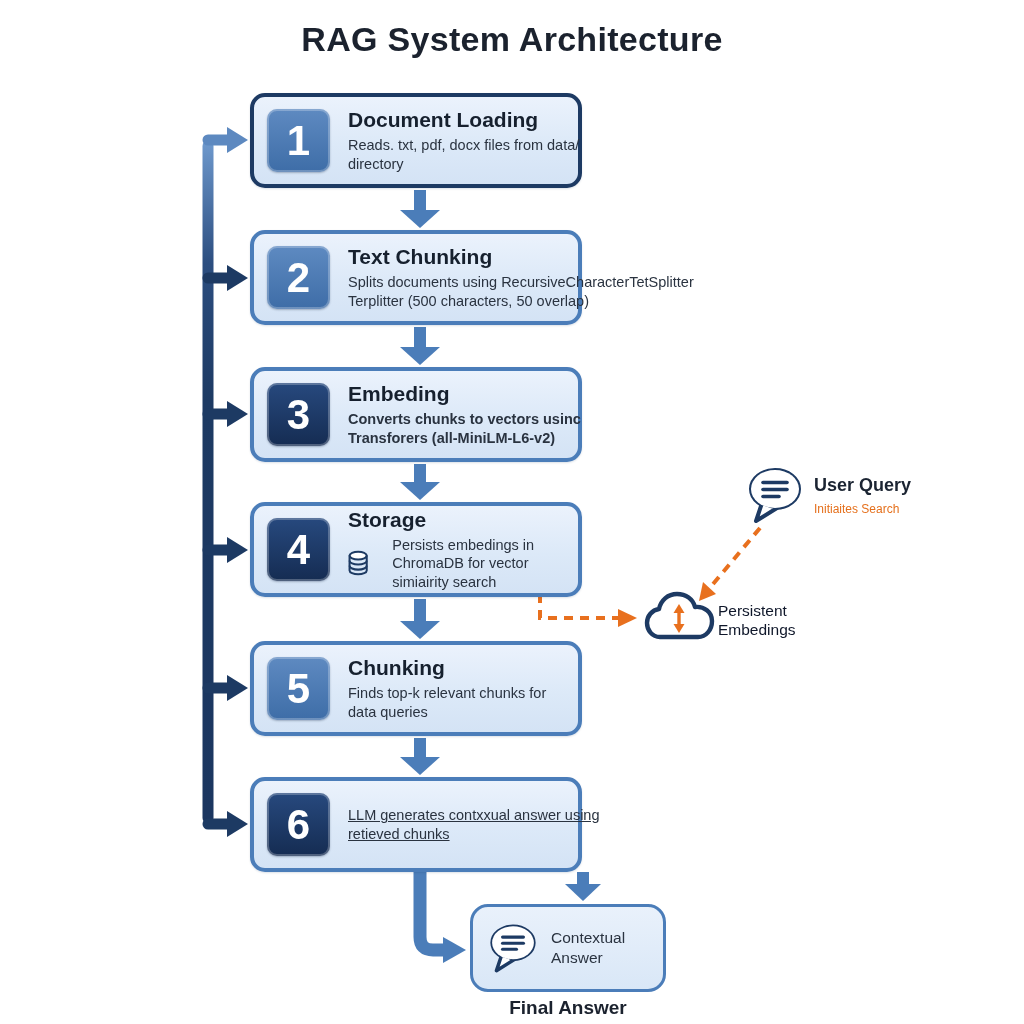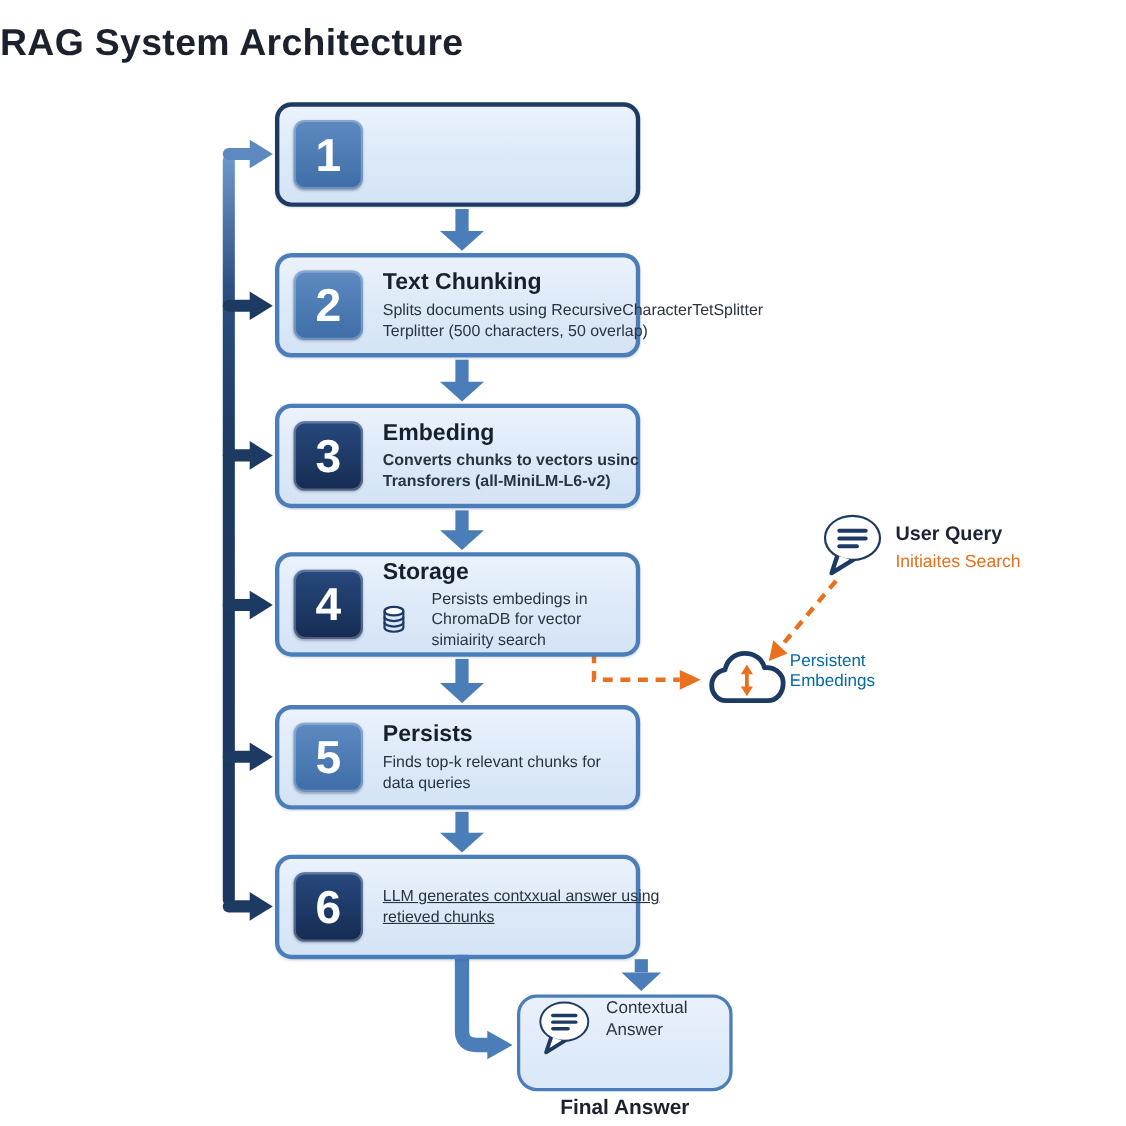--- a/index.html
+++ b/index.html
@@ -2,21 +2,21 @@
 <html><head>
 <meta charset="utf-8">
 <style>
   html,body{margin:0;padding:0;}
   body{
     width:1024px;height:1024px;background:#ffffff;position:relative;overflow:hidden;
     font-family:"Liberation Sans", sans-serif;
   }
   .canvas{position:absolute;inset:0;}
   .title{
-    position:absolute;left:0;right:0;top:20px;margin:0;
+    position:absolute;left:0;right:0;top:20px;margin:0;text-align:center;
     font-size:34px;font-weight:bold;color:#1b222e;letter-spacing:.3px;
   }
   .connector-layer{position:absolute;left:0;top:0;width:1024px;height:1024px;pointer-events:none;}
 
   
   .step{
     position:absolute;left:250px;width:332px;height:95px;box-sizing:border-box;
     border:4px solid #4b7db9;border-radius:15px;
     background:linear-gradient(180deg,#ebf2fc 0%,#dce9f8 55%,#d4e3f5 100%);
     display:flex;align-items:center;
@@ -44,31 +44,31 @@
   .step-3 .step-desc{width:246px;font-weight:bold;}
   .step-4 .desc-row{display:flex;align-items:center;gap:24px;}
   .step-4 .step-desc{width:238px;}
   .step-5 .step-desc{width:226px;}
   .step-6 .step-desc{width:268px;text-decoration:underline;}
 
   
   .user-query{position:absolute;left:746px;top:464px;}
   .uq-icon{position:absolute;left:0;top:0;}
   .uq-title{position:absolute;left:68px;top:11px;font-size:18px;font-weight:bold;color:#1b2432;white-space:nowrap;}
-  .uq-sub{position:absolute;left:68px;top:38px;font-size:16px;color:#e5701c;white-space:nowrap;}
+  .uq-sub{position:absolute;left:68px;top:38px;font-size:12px;color:#e5701c;white-space:nowrap;}
 
   .cloud-block{position:absolute;left:644px;top:588px;}
   .cloud-icon{position:absolute;left:0;top:0;}
-  .cloud-label{position:absolute;left:74px;top:4px;width:92px;font-size:15.5px;line-height:1.2;color:#0369a1;}
+  .cloud-label{position:absolute;left:74px;top:14px;width:92px;font-size:15.5px;line-height:1.2;color:#0f172a;}
 
   .answer-box{
     position:absolute;left:470px;top:904px;width:196px;height:88px;box-sizing:border-box;
     border:3.5px solid #4b7db9;border-radius:18px;
     background:linear-gradient(180deg,#e9f1fb 0%,#d9e7f7 100%);
-    display:flex;align-items:flex-start;
+    display:flex;align-items:center;
   }
   .ab-icon{margin-left:14px;flex:0 0 auto;}
   .ab-label{margin-left:12px;font-size:15.5px;line-height:1.3;color:#2a3340;width:84px;}
   .final-caption{
     position:absolute;left:470px;top:997px;width:196px;text-align:center;
     font-size:19px;font-weight:bold;color:#1b222e;
   }
 </style>
 </head>
 <body>
@@ -139,20 +139,24 @@
     </g>
 
     <g>
       <path d="M760,528 L708,590" fill="none" stroke="#e8701e" stroke-width="4" stroke-dasharray="9 7"></path>
       <polygon points="699,601 716,594 703,582" fill="#e8701e"></polygon>
     </g>
   </svg>
 
   <div class="step step-1">
     <div class="badge badge-mid">1</div>
+    <div class="step-text">
+      <div class="step-title">Document Loading</div>
+      <div class="step-desc">Reads. txt, pdf, docx files from data/ directory</div>
+    </div>
   </div>
 
   <div class="step step-2">
     <div class="badge badge-mid">2</div>
     <div class="step-text">
       <div class="step-title">Text Chunking</div>
       <div class="step-desc">Splits documents using RecursiveCharacterTetSplitter Terplitter (500 characters, 50 overlap)</div>
     </div>
   </div>
 
@@ -176,21 +180,21 @@
           <path d="M2,19.5 A11,5 0 0 0 24,19.5" fill="none" stroke="#1d3a63" stroke-width="2.6"></path>
         </svg>
         <div class="step-desc">Persists embedings in ChromaDB for vector simiairity search</div>
       </div>
     </div>
   </div>
 
   <div class="step step-5">
     <div class="badge badge-mid">5</div>
     <div class="step-text">
-      <div class="step-title">Persists</div>
+      <div class="step-title">Chunking</div>
       <div class="step-desc">Finds top-k relevant chunks for data queries</div>
     </div>
   </div>
 
   <div class="step step-6">
     <div class="badge badge-dark">6</div>
     <div class="step-text">
       <div class="step-desc">LLM generates contxxual answer using retieved chunks</div>
     </div>
   </div>

